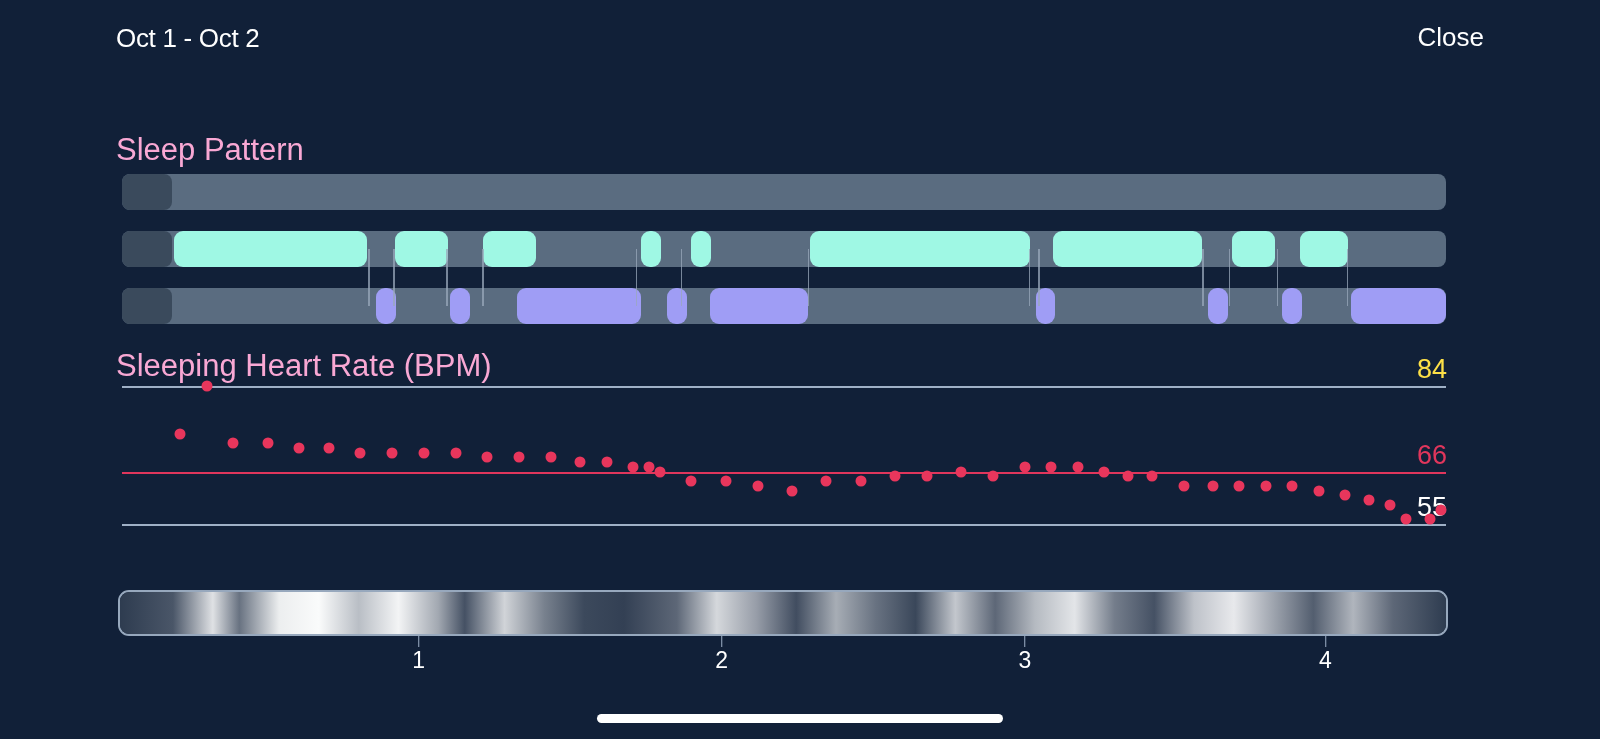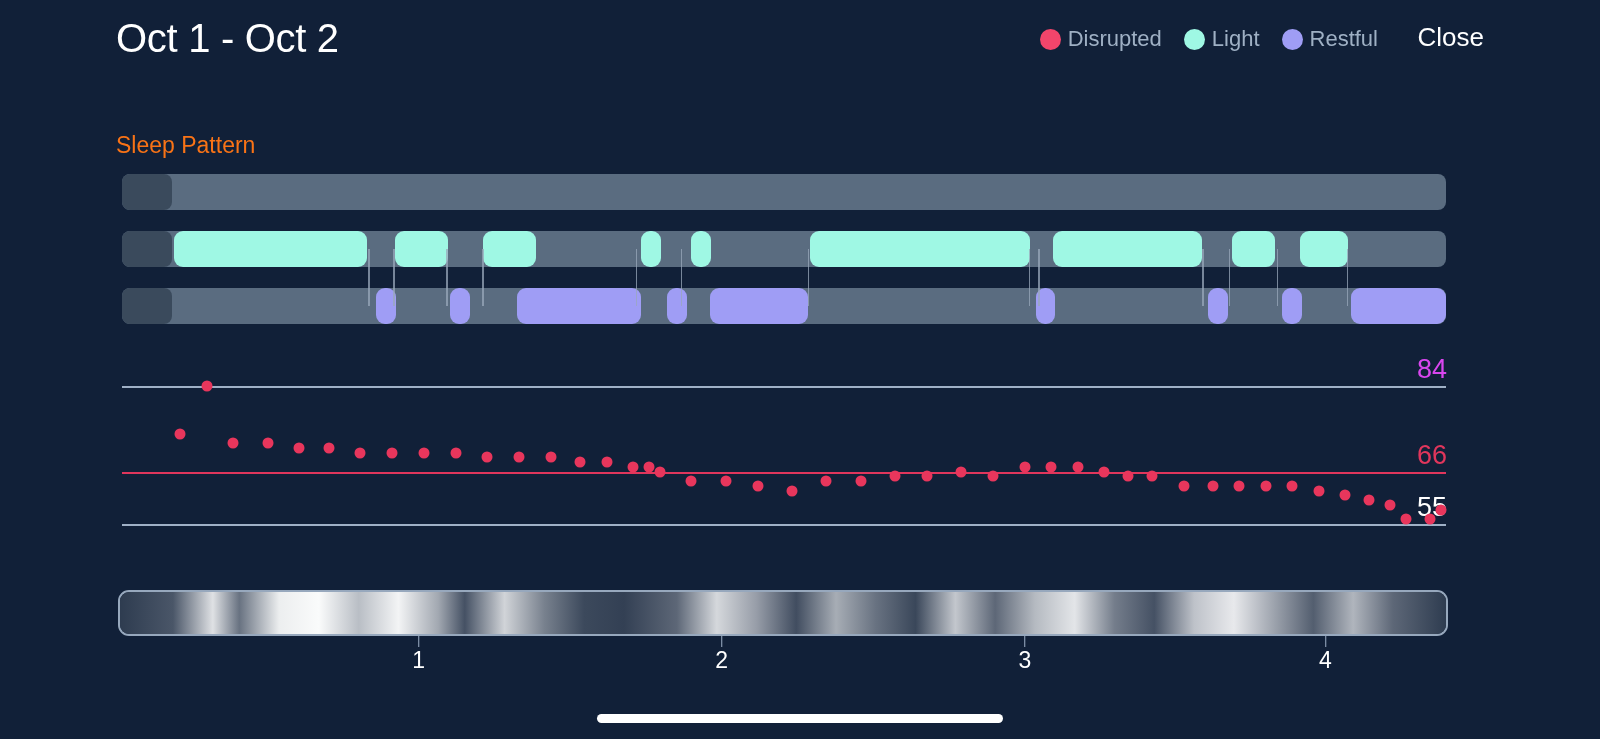--- a/index.html
+++ b/index.html
@@ -7,40 +7,40 @@
     width: 1600px; height: 739px;
     background: #112038;
     font-family: "Liberation Sans", sans-serif;
     overflow: hidden;
   }
   #app { position: relative; width: 1600px; height: 739px; background: #112038; }
 
   
   .header { position: absolute; left: 0; top: 0; width: 1600px; height: 78px; }
   .title-wrap { position: absolute; left: 116px; top: 16px; display: flex; align-items: flex-start; }
-  .title { font-size: 40px; color: #ffffff; letter-spacing: -0.3px; line-height: 44px; white-space: nowrap; }
+  .title { font-size: 26px; color: #ffffff; letter-spacing: -0.3px; line-height: 44px; white-space: nowrap; }
   .subtitle { margin-left: 14px; margin-top: 5px; font-size: 16.5px; line-height: 20px; color: #8fa2b8; max-width: 260px; }
 
   .legend { position: absolute; right: 222px; top: 26px; display: flex; align-items: center; gap: 22px; }
   .legend-item { display: flex; align-items: center; gap: 7px; }
   .legend-dot { width: 21px; height: 21px; border-radius: 50%; display: block; }
   .legend-label { font-size: 22px; color: #9fb0c4; }
 
   .close-btn { position: absolute; right: 116px; top: 22px; font-size: 26px; color: #ffffff; cursor: pointer; }
 
   
   .timerow { position: absolute; left: 116px; top: 92px; width: 1330px; height: 30px; }
   .corner { position: absolute; top: 7px; width: 22px; height: 12px; }
   .corner.left  { left: 0;  border-left: 2px solid #7a8ca2; border-top: 2px solid #7a8ca2; border-top-left-radius: 3px; }
   .corner.right { right: 0; border-right: 2px solid #7a8ca2; border-top: 2px solid #7a8ca2; border-top-right-radius: 3px; }
   .time-start { position: absolute; left: 35px; top: 0; font-size: 24px; color: #ffffff; }
   .time-end   { position: absolute; right: 36px; top: 0; font-size: 24px; color: #ffffff; }
 
   
-  .sec-title { position: absolute; left: 116px; font-size: 23px; color: #f97316; white-space: nowrap; }
+  .sec-title { position: absolute; left: 116px; font-size: 31px; color: #f9a8d4; white-space: nowrap; }
   #t-pattern  { top: 132px; }
   #t-hr       { top: 348px; }
   #t-activity { top: 549px; }
 
   
   .pattern { position: absolute; left: 122px; top: 174px; width: 1324px; height: 154px; }
   .track { position: absolute; left: 0; width: 1324px; height: 36px; background: #5a6c80; border-radius: 8px; }
   .track.r0 { top: 0px; }
   .track.r1 { top: 57px; }
   .track.r2 { top: 114px; }
@@ -77,39 +77,26 @@
 </style>
 </head>
 <body>
 
 <div id="app">
 
   <div class="header">
     <div class="title-wrap">
       <div class="title">Oct 1 - Oct 2</div>
     </div>
-    <div class="legend" id="legend">
-        <div class="legend-item">
-          <span class="legend-dot" style="background: rgb(242, 69, 107);"></span>
-          <span class="legend-label">Disrupted</span>
-        </div>
-        <div class="legend-item">
-          <span class="legend-dot" style="background: rgb(159, 248, 228);"></span>
-          <span class="legend-label">Light</span>
-        </div>
-        <div class="legend-item">
-          <span class="legend-dot" style="background: rgb(159, 157, 245);"></span>
-          <span class="legend-label">Restful</span>
-        </div>
-      </div>
     <div class="close-btn">Close</div>
   </div>
 
 
   <div class="sec-title" id="t-pattern">Sleep Pattern</div>
+  <div class="sec-title" id="t-hr">Sleeping Heart Rate (BPM)</div>
 
   <div class="pattern" id="pattern">
       <div class="track r0">
         <div class="track-start"></div>
       </div>
       <div class="track r1">
         <div class="track-start"></div>
         <div class="seg light" style="left: 3.9%; width: 14.6%; background: rgb(159, 248, 228);"></div>
         <div class="seg light" style="left: 20.6%; width: 4%; background: rgb(159, 248, 228);"></div>
         <div class="seg light" style="left: 27.3%; width: 4%; background: rgb(159, 248, 228);"></div>
@@ -142,21 +129,21 @@
       <div class="connector" style="left: 68.5%; top: 75px; height: 57px;"></div>
       <div class="connector" style="left: 69.2%; top: 75px; height: 57px;"></div>
       <div class="connector" style="left: 81.6%; top: 75px; height: 57px;"></div>
       <div class="connector" style="left: 83.6%; top: 75px; height: 57px;"></div>
       <div class="connector" style="left: 87.2%; top: 75px; height: 57px;"></div>
       <div class="connector" style="left: 92.5%; top: 75px; height: 57px;"></div>
     </div>
 
   <div class="hr" id="hr">
       <div class="hr-line top" style="top: 11px; background: rgb(159, 176, 198);"></div>
-      <div class="hr-val top" style="top: -21px; color: #d946ef;">84</div>
+      <div class="hr-val top" style="top: -21px; color: #fde047;">84</div>
       <div class="hr-line mid" style="top: 96.6552px; background: rgb(224, 54, 92);"></div>
       <div class="hr-val mid" style="top: 64.6552px; color: rgb(224, 54, 92); margin-left: 25px;">66</div>
       <div class="hr-line bottom" style="top: 149px; background: rgb(159, 176, 198);"></div>
       <div class="hr-val bottom" style="top: 117px; color: rgb(255, 255, 255);">55</div>
       <div class="hr-dot" style="left: 6.4%; top: 11px;"></div>
       <div class="hr-dot" style="left: 4.4%; top: 58.5862px;"></div>
       <div class="hr-dot" style="left: 8.4%; top: 68.1034px;"></div>
       <div class="hr-dot" style="left: 11%; top: 68.1034px;"></div>
       <div class="hr-dot" style="left: 13.4%; top: 72.8621px;"></div>
       <div class="hr-dot" style="left: 15.6%; top: 72.8621px;"></div>

